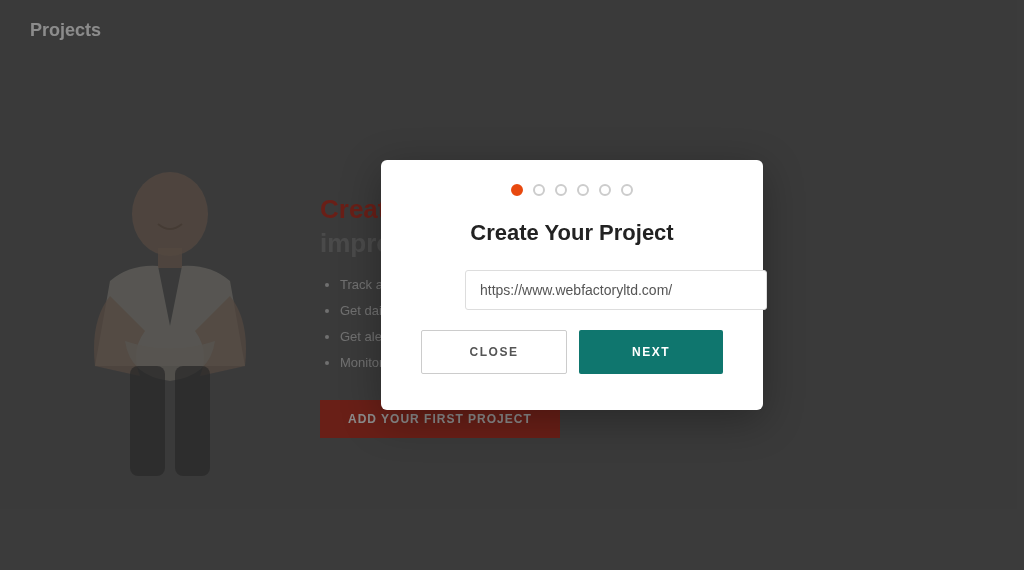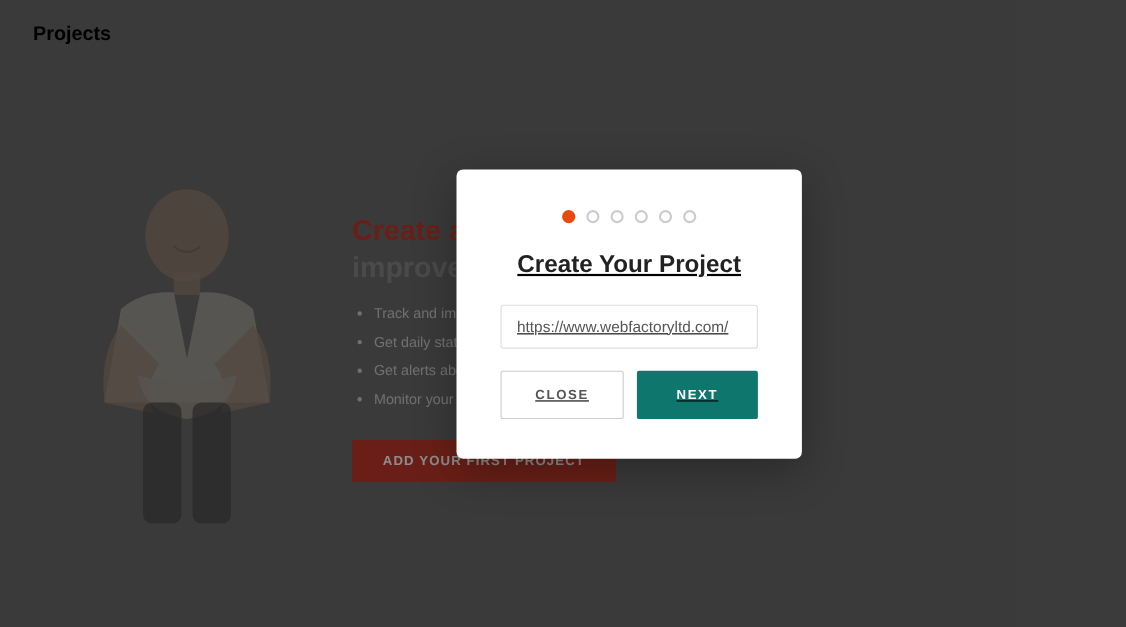--- a/index.html
+++ b/index.html
@@ -22,21 +22,21 @@
       flex-direction: column;
     }
 
     .bg-header {
       padding: 20px 30px;
     }
 
     .bg-title {
       font-size: 18px;
       font-weight: 700;
-      color: #000000;
+      color: #ffffff;
     }
 
     .bg-content {
       flex: 1;
       display: flex;
       align-items: center;
       padding: 0 60px;
       gap: 40px;
     }
 
@@ -104,25 +104,24 @@
       inset: 0;
       display: flex;
       align-items: center;
       justify-content: center;
       padding-left: 120px;
     }
 
     .modal {
       background: #fff;
       border-radius: 6px;
-      width: 314px;
-      padding: 37px 40px 36px 40px;
+      width: 382px;
+      padding: 24px 40px 36px 40px;
       position: relative;
       box-shadow: 0 10px 40px rgba(0,0,0,0.3);
-      text-decoration: underline;
     }
 
     
     .step-dots {
       display: flex;
       justify-content: center;
       gap: 10px;
       margin-bottom: 24px;
     }
 
@@ -150,20 +149,21 @@
     .modal-input {
       width: 100%;
       border: 1px solid #ddd;
       border-radius: 3px;
       padding: 11px 14px;
       font-size: 14px;
       color: #555;
       outline: none;
       margin-bottom: 12px;
       display: block;
+      margin-left: 44px;
     }
 
     .modal-actions {
       display: flex;
       gap: 12px;
       margin-top: 20px;
     }
 
     .btn-close {
       flex: 1;

